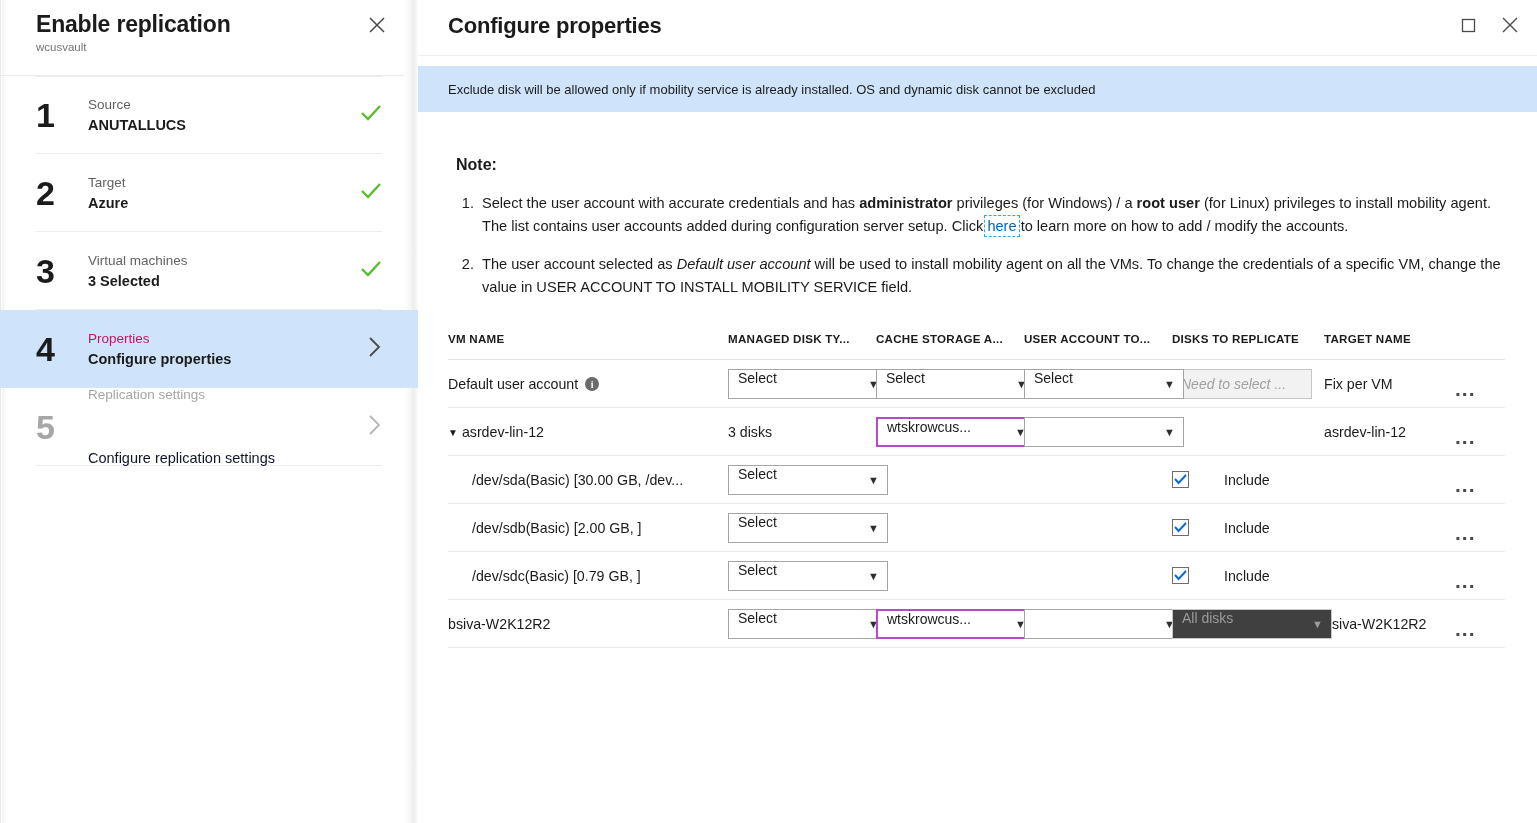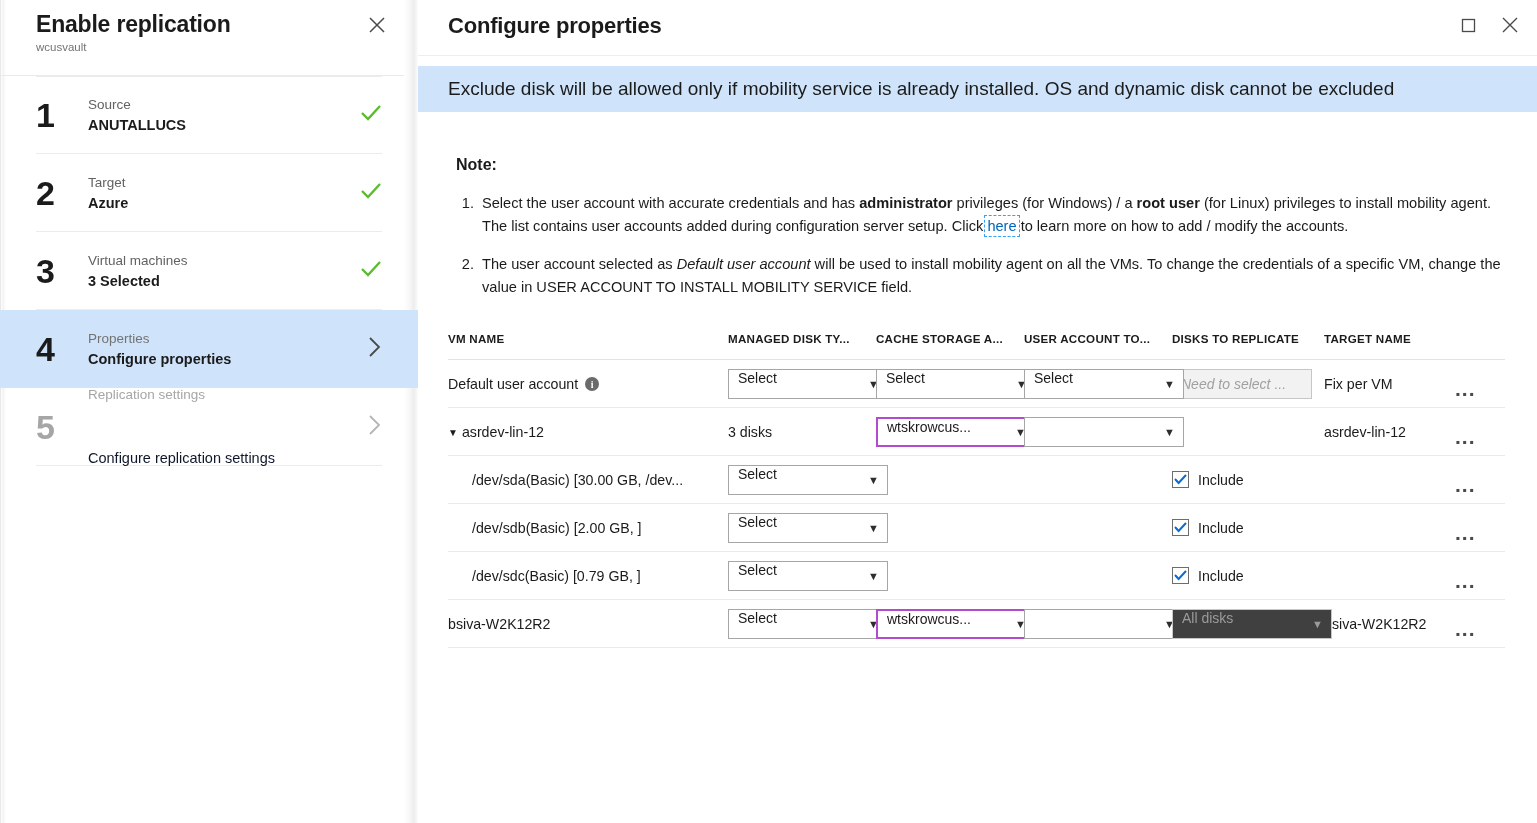--- a/index.html
+++ b/index.html
@@ -102,21 +102,21 @@
     color: #1b1b1b;
     flex: 0 0 52px;
   }
   .step.disabled .step-num { color: #a6a6a6; }
   .step-text { flex: 1 1 auto; }
   .step-label {
     font-size: 13.5px;
     color: #626262;
     line-height: 19px;
   }
-  .step.active .step-label { color: #737373; }
+  .step.active .step-label { color: #be185d; }
   .step-value {
     font-size: 14.5px;
     font-weight: bold;
     color: #1b1b1b;
     line-height: 20px;
     margin-top: 1px;
   }
   .step.disabled .step-label,
   .step.disabled .step-value { color: #a6a6a6; font-weight: normal; }
   .step.disabled .step-value { color: #0f172a; margin-top: 44px; }
@@ -160,21 +160,21 @@
     display: flex; align-items: center; justify-content: center;
     cursor: pointer;
     color: #4a4a4a;
   }
   .info-banner {
     background: #cfe4fa;
     height: 46px;
     display: flex;
     align-items: center;
     padding: 0 30px;
-    font-size: 19px;
+    font-size: 13px;
     color: #1b1b1b;
     margin-top: 10px;
   }
 
   .content {
     padding: 28px 30px 0 30px;
   }
   .note-heading {
     font-size: 16px;
     font-weight: bold;
@@ -314,21 +314,21 @@
   }
   .cbox {
     width: 17px; height: 17px;
     border: 1px solid #6d6d6d;
     background: #ffffff;
     display: flex;
     align-items: center; justify-content: center;
     flex: 0 0 17px;
   }
   .cbox svg { display: block; }
-  .inc-label { font-size: 14.2px; color: #1b1b1b; }
+  .inc-label { font-size: 14.2px; color: #1b1b1b; margin-left: 26px; }
 
   .target-cell { font-size: 14.2px; color: #1b1b1b; white-space: nowrap; }
 
   .dots {
     display: block;
     text-align: left;
     font-size: 21px;
     line-height: 10px;
     color: #4a4a4a;
     letter-spacing: 1px;

